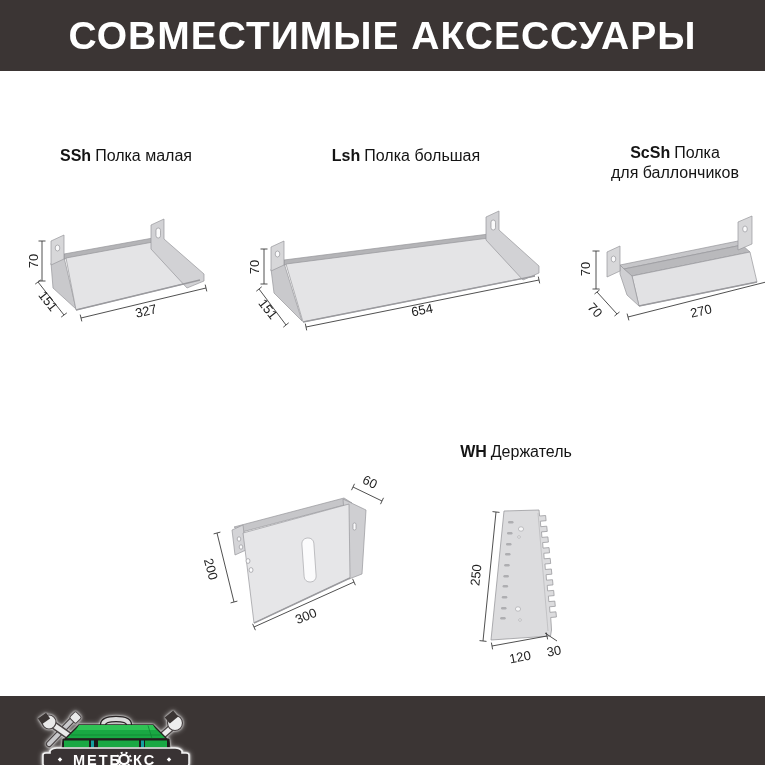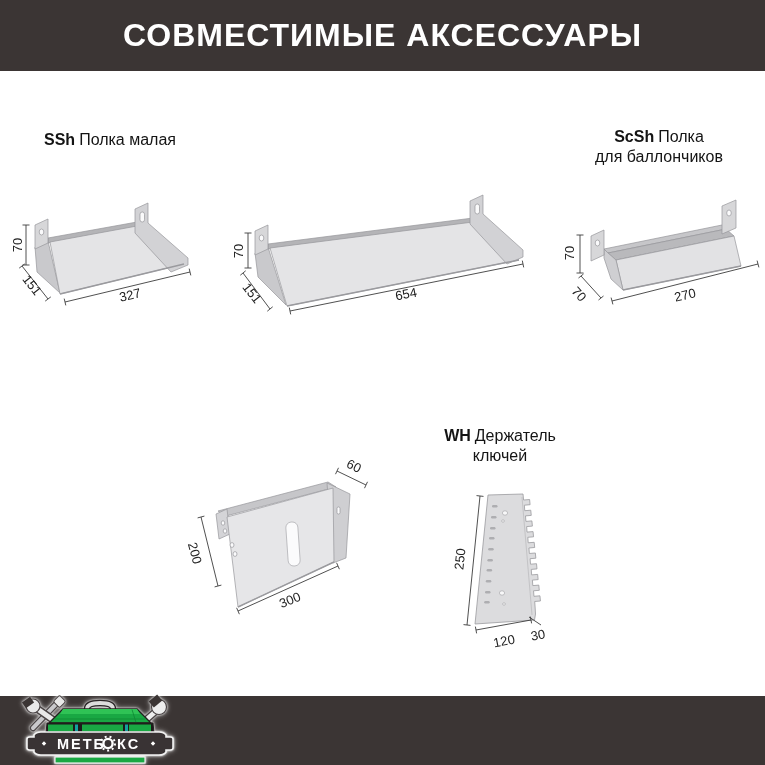--- a/index.html
+++ b/index.html
@@ -1,22 +1,22 @@
 <!DOCTYPE html>
 <html><head>
 <meta charset="utf-8">
 <style>
   html,body{margin:0;padding:0;background:#888;}
   .page{position:relative;width:765px;height:765px;background:#ffffff;overflow:hidden;
         font-family:"Liberation Sans",sans-serif;margin:0 auto;}
   .topbar{position:absolute;left:0;top:0;width:765px;height:71px;background:#3b3534;
           display:flex;align-items:center;justify-content:center;}
-  .topbar h1{margin:0;color:#ffffff;font-size:32px;font-weight:bold;letter-spacing:1px;}
+  .topbar h1{margin:0;color:#ffffff;font-size:39px;font-weight:bold;letter-spacing:1px;}
   .bottombar{position:absolute;left:0;top:696px;width:765px;height:69px;background:#3b3534;}
-  figure.fig{margin:0;position:absolute;}
+  figure.fig{margin:16px;position:absolute;}
   .fig svg{position:absolute;left:0;top:0;overflow:visible;}
   .ptitle{position:absolute;left:0;right:0;top:4px;text-align:center;font-size:16px;
           color:#141414;line-height:21px;z-index:3;}
   .ptitle .code{font-weight:bold;margin-right:4px;}
   .ptitle .pname2{line-height:20px;}
   .dim{position:absolute;font-size:13px;color:#232323;white-space:nowrap;z-index:2;
        transform-origin:center;}
   .logo-fig{z-index:5;}
   .logo-svg{filter:drop-shadow(0 0 1.2px rgba(255,255,255,.95)) drop-shadow(0 0 2.5px rgba(255,255,255,.55));}
 </style>
@@ -56,20 +56,24 @@
         <line x1="54.2" y1="173.6" x2="55.8" y2="180.4"></line>
           <line x1="179.2" y1="143.6" x2="180.8" y2="150.4"></line>
       </g>
     </svg>
     <span class="dim" style="left:7px;top:120px;transform:translate(-50%,-50%) rotate(-90deg)">70</span>
     <span class="dim" style="left:22px;top:160px;transform:translate(-50%,-50%) rotate(52deg)">151</span>
     <span class="dim" style="left:120px;top:170px;transform:translate(-50%,-50%) rotate(-13deg)">327</span>
   </figure>
 
   <figure class="fig" style="left:230px;top:125px;width:320px;height:205px">
+    <div class="ptitle">
+      <span class="code">Lsh</span><span>Полка большая</span>
+      <div class="pname2"></div>
+    </div>
     <svg width="320" height="205" viewBox="0 0 320 205">
       <g stroke="#97979b" stroke-width="0.7">
         <polygon points="25,128 38,122 56,180 28,152" fill="#c9c9cc"></polygon>
         <polygon points="38,119 243,93 243,98 38,124" fill="#b4b4b7"></polygon>
         <polygon points="40,123 243,97 289,135 57,181" fill="#e4e4e6"></polygon>
         <polygon points="25,106 38,100 38,124 25,130" fill="#d7d7d9"></polygon>
         <path d="M240,76 L253,70 L253,89 L293,125 L293,132 L277,139 L240,99 Z" fill="#d2d2d5"></path>
         <ellipse cx="31.5" cy="113" rx="2.3" ry="3" fill="#fafafb"></ellipse>
         <rect x="245" y="79" width="4.5" height="10" rx="2.2" fill="#fafafb"></rect>
       </g>
@@ -153,21 +157,20 @@
       </g>
     </svg>
     <span class="dim" style="left:184px;top:71px;transform:translate(-50%,-50%) rotate(26deg)">60</span>
     <span class="dim" style="left:25px;top:158px;transform:translate(-50%,-50%) rotate(75deg)">200</span>
     <span class="dim" style="left:120px;top:205px;transform:translate(-50%,-50%) rotate(-22deg)">300</span>
   </figure>
 
   <figure class="fig" style="left:420px;top:417px;width:180px;height:245px">
     <div class="ptitle" style="top:8px;left:0;width:160px;right:auto">
       <span class="code">WH</span><span>Держатель</span>
-      <div class="pname2">ключей</div>
     </div>
     <svg width="180" height="245" viewBox="0 0 180 245">
       <path d="M68,78 L103,77 L103.6,83
                l6,-0.5 l0.5,5.2 l-5.75,0.5 l0.4,5.5
                l6,-0.5 l0.5,5.2 l-5.75,0.5 l0.4,5.5
                l6,-0.5 l0.5,5.2 l-5.75,0.5 l0.4,5.5
                l6,-0.5 l0.5,5.2 l-5.75,0.5 l0.4,5.5
                l6,-0.5 l0.5,5.2 l-5.75,0.5 l0.4,5.5
                l6,-0.5 l0.5,5.2 l-5.75,0.5 l0.4,5.5
                l6,-0.5 l0.5,5.2 l-5.75,0.5 l0.4,5.5

